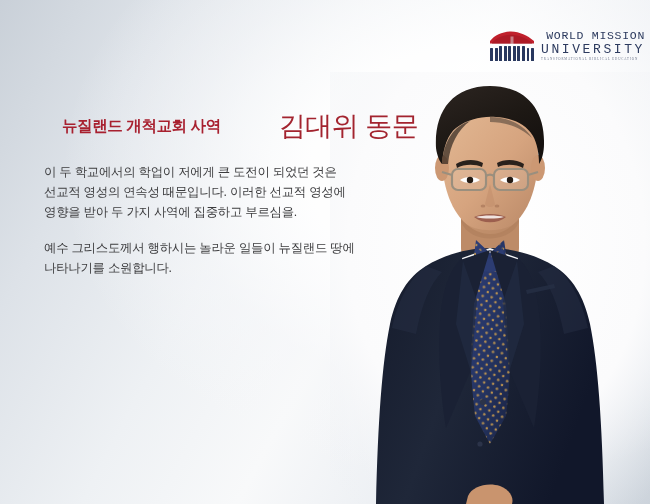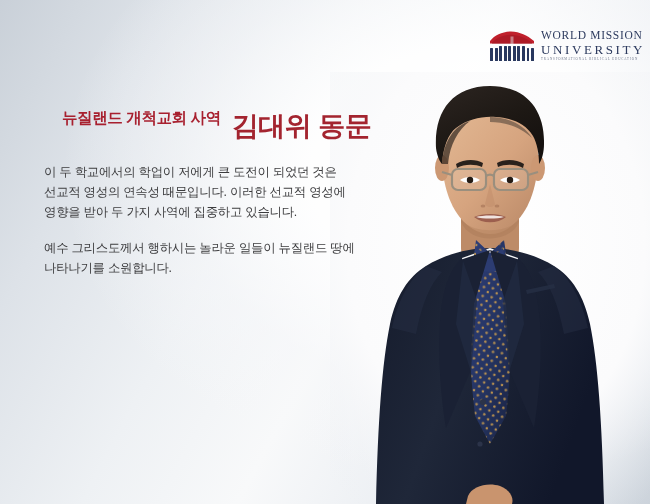--- a/index.html
+++ b/index.html
@@ -63,23 +63,24 @@
   .logo-bars i.tall { margin-top: 0px; }
   .logo-bars i.short { margin-top: 2.5px; }
 
   .logo-text {
     line-height: 1;
     padding-top: 1px;
   }
   .logo-text .l1,
   .logo-text .l2 {
     color: #2c3a5e;
-    font-family: Liberation Serif, serif;
+    font-family: Liberation Mono, monospace;
     font-weight: 400;
     white-space: nowrap;
+    text-align: right;
   }
   .logo-text .l1 {
     font-size: 11.5px;
     letter-spacing: 0.7px;
   }
   .logo-text .l2 {
     font-size: 13px;
     letter-spacing: 2.6px;
     margin-top: 1.5px;
   }
@@ -91,36 +92,37 @@
     white-space: nowrap;
     font-family: "Liberation Serif", "DejaVu Serif", serif;
   }
 
   
   #title-row {
     position: absolute;
     left: 62px;
     top: 108px;
     display: flex;
-    align-items: flex-start;
-    gap: 11px;
+    align-items: center;
+    gap: 18px;
   }
   #title-sub {
     font-size: 15.5px;
     font-weight: bold;
     color: #a8202f;
     letter-spacing: -0.4px;
     white-space: nowrap;
   }
   #title-name {
     font-size: 27px;
-    font-weight: bold;
+    font-weight: normal;
     color: #a3242f;
     letter-spacing: -0.5px;
     white-space: nowrap;
+    margin-left: 40px;
   }
 
   
   #body-copy {
     position: absolute;
     left: 44px;
     top: 162px;
     width: 325px;
   }
   #body-copy p {
@@ -305,17 +307,17 @@
       <path d="M134 150 C144 161, 176 161, 186 150 C178 160, 168 164, 160 164 C152 164, 142 160, 134 150 Z" fill="#b3825f" opacity="0.45"></path>
     </svg>
   </div>
 
   <div id="title-row">
     <div id="title-sub">뉴질랜드 개척교회 사역</div>
     <div id="title-name">김대위 동문</div>
   </div>
 
   <div id="body-copy">
-    <p>이 두 학교에서의 학업이 저에게 큰 도전이 되었던 것은 선교적 영성의 연속성 때문입니다. 이러한 선교적 영성에 영향을 받아 두 가지 사역에 집중하고 있습니다.</p>
+    <p>이 두 학교에서의 학업이 저에게 큰 도전이 되었던 것은 선교적 영성의 연속성 때문입니다. 이러한 선교적 영성에 영향을 받아 두 가지 사역에 집중하고 부르심을.</p>
     <p>예수 그리스도께서 행하시는 놀라운 일들이 뉴질랜드 땅에 나타나기를 소원합니다.</p>
   </div>
 
 </div>
 
 </body></html>

